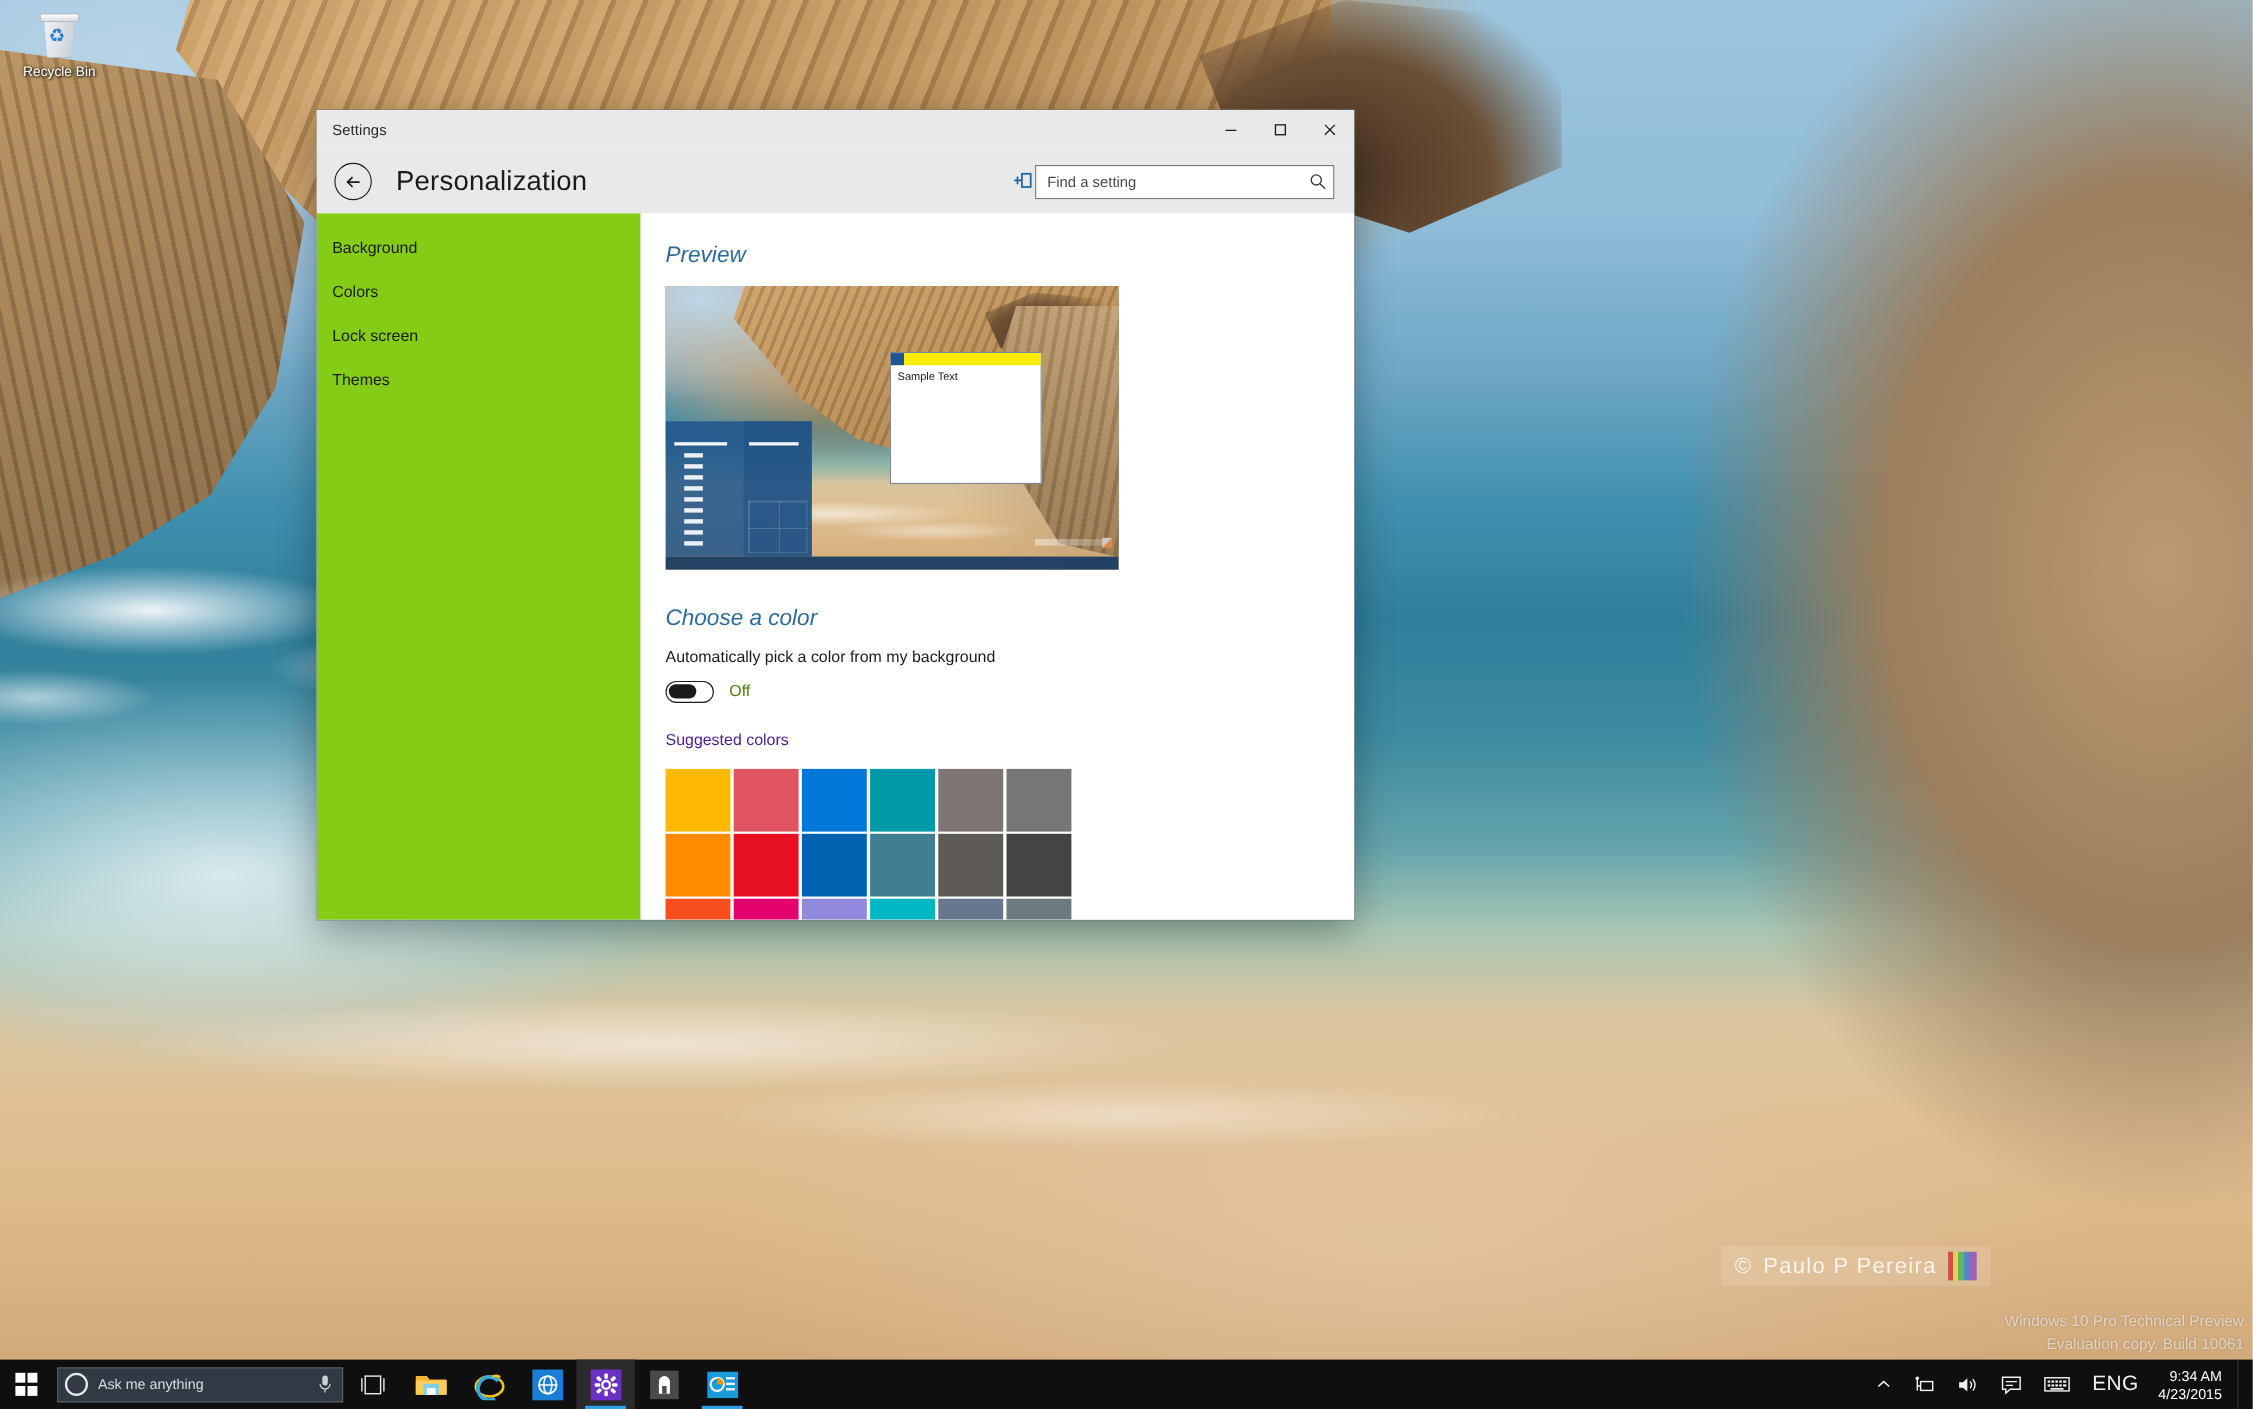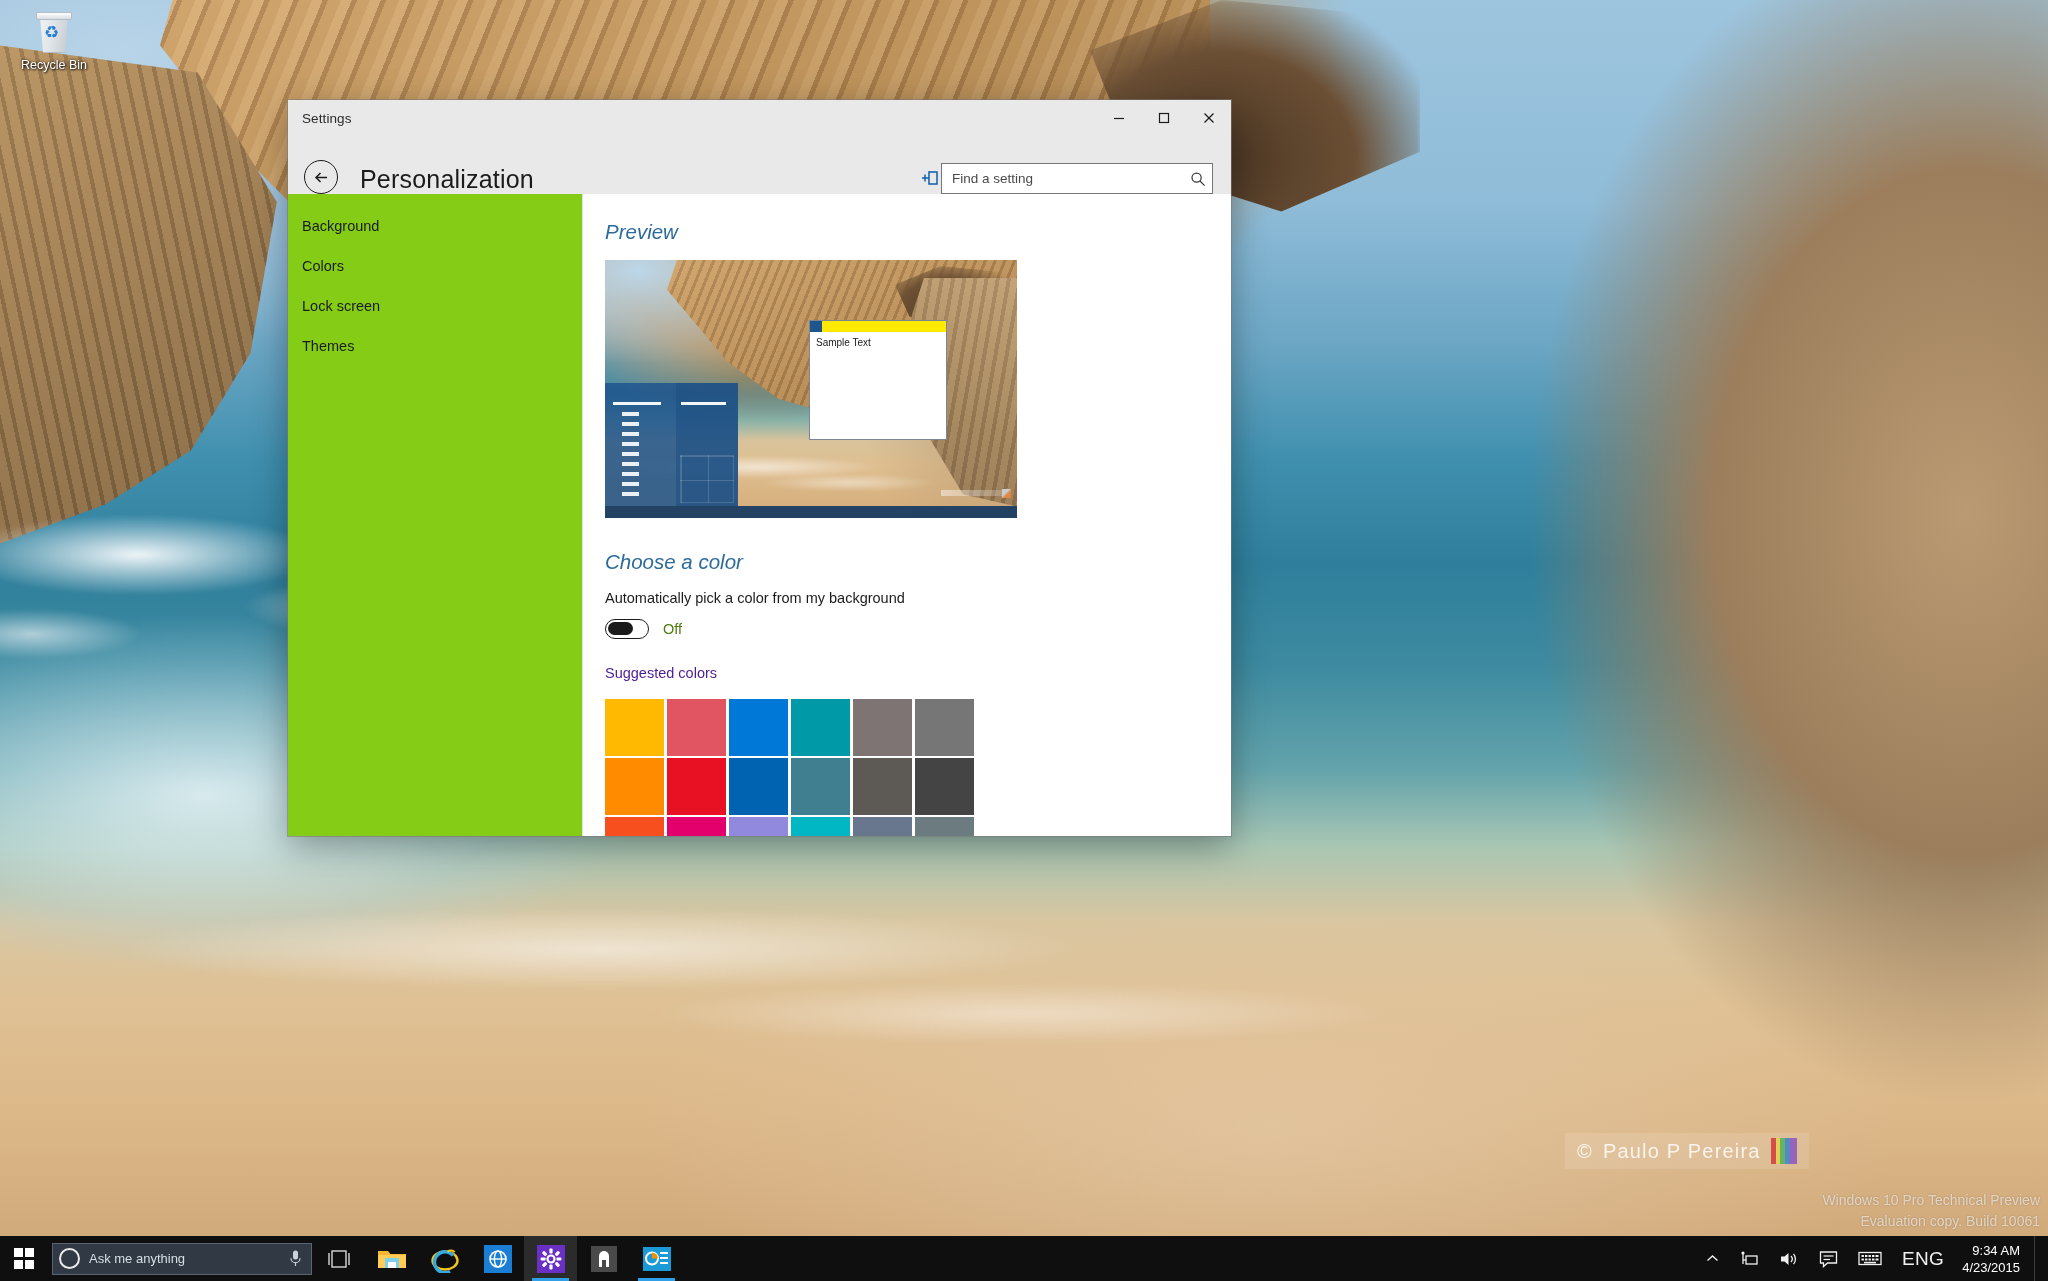--- a/index.html
+++ b/index.html
@@ -135,21 +135,21 @@
   .win-controls { display: flex; height: 36px; }
   .win-ctl {
     width: 45px; height: 36px;
     display: flex; align-items: center; justify-content: center;
     color: #1c1c1c; cursor: default;
   }
   .win-ctl svg { display: block; }
 
   #app-header {
     height: 58px; background: #e9e9e9;
-    display: flex; align-items: flex-end; padding: 0 18px 0 16px;
+    display: flex; align-items: center; padding: 0 18px 0 16px;
   }
   #back-button {
     width: 34px; height: 34px; border-radius: 50%;
     border: 1.6px solid #1b1b1b;
     display: flex; align-items: center; justify-content: center;
     cursor: pointer; flex: none;
   }
   #page-title {
     font-size: 25px; color: #1b1b1b; font-weight: 400;
     margin-left: 22px; letter-spacing: .2px;

